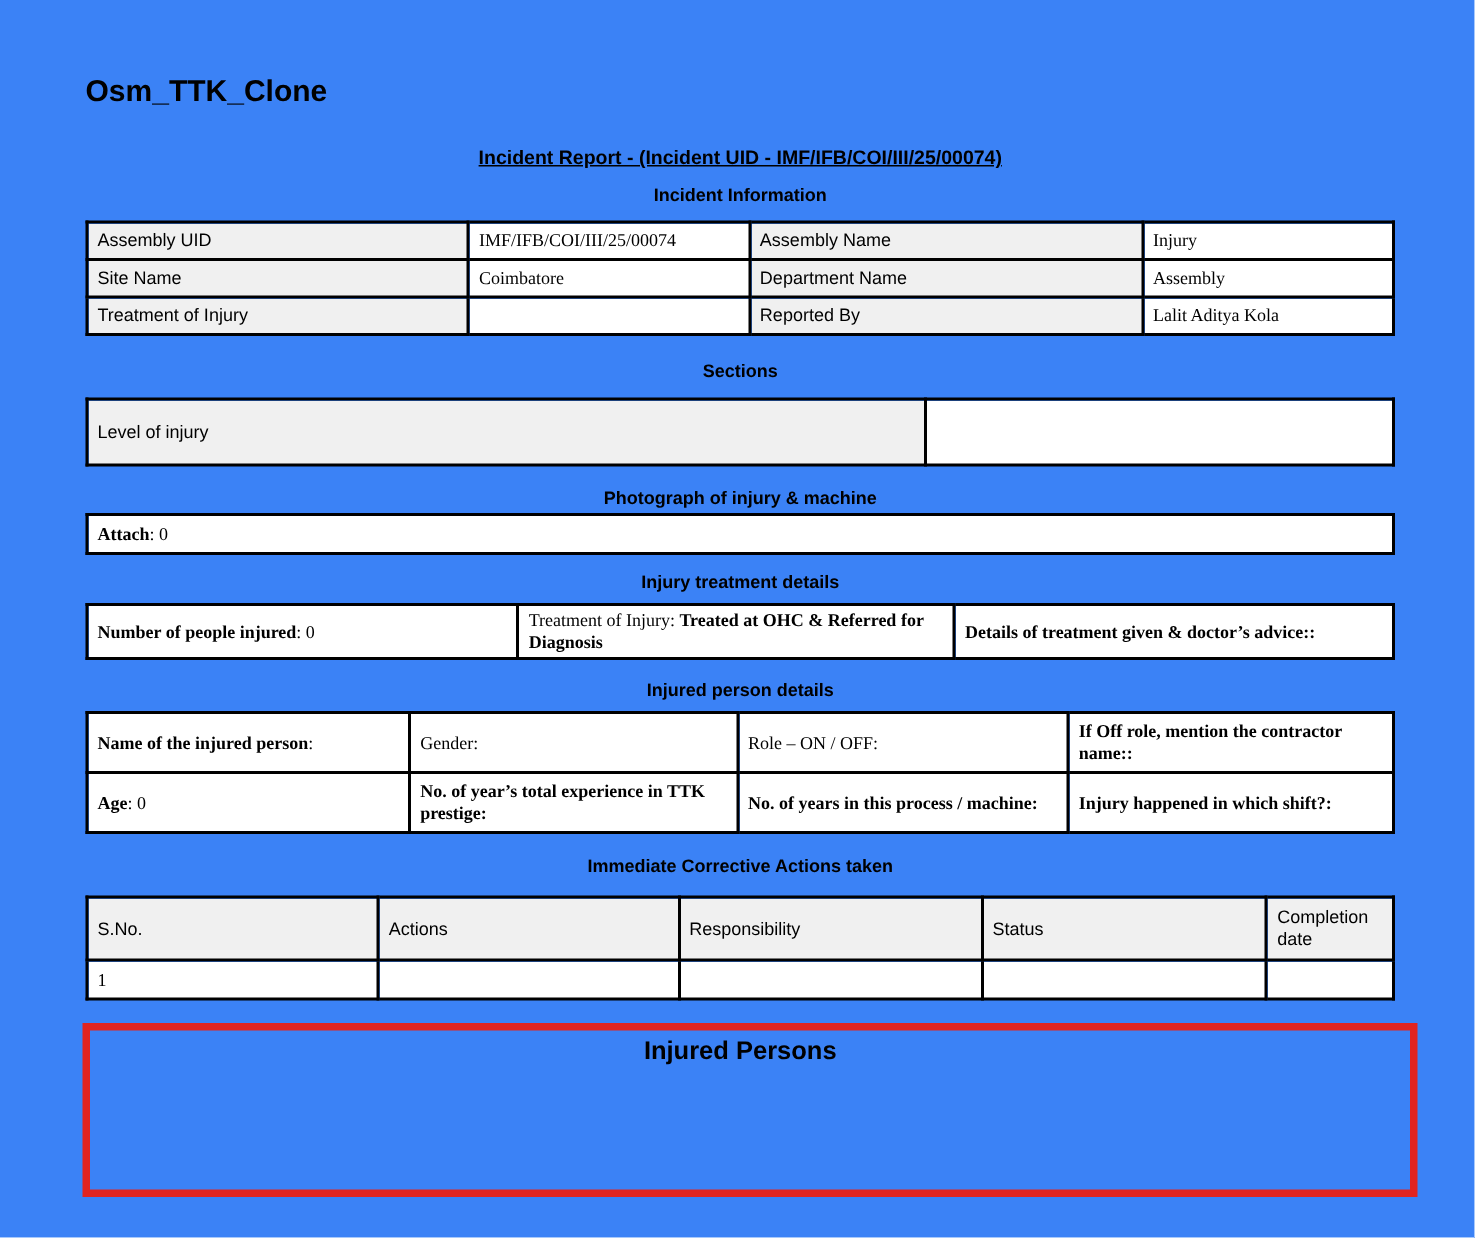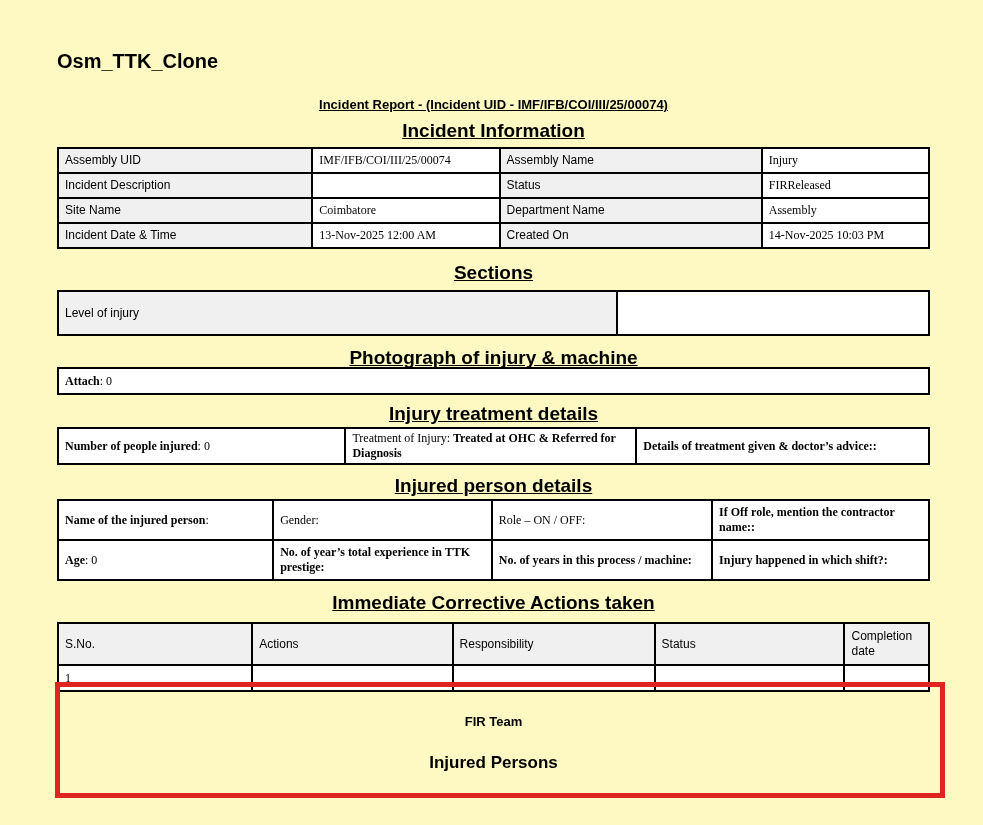--- a/index.html
+++ b/index.html
@@ -1,30 +1,30 @@
 <!DOCTYPE html>
 <html><head>
 <meta charset="utf-8">
 <style>
   html,body{margin:0;padding:0;background:#ffffff;}
   .page{
     position:relative;
     width:983px;height:825px;
-    background:#fef9c3;
+    background:#3b82f6;
     font-family:"Liberation Sans",sans-serif;
     color:#000;
     overflow:hidden;
   }
   .content{position:absolute;left:57px;top:0;width:873px;padding-top:50px;}
   .app-title{font-size:20px;font-weight:bold;line-height:22px;margin:0;}
   .report-heading{
     margin-top:25px;text-align:center;font-size:13px;font-weight:bold;
     text-decoration:underline;line-height:15px;
   }
-  .section-heading{text-align:center;font-size:19px;font-weight:bold;line-height:15px;text-decoration:underline;}
+  .section-heading{text-align:center;font-size:12px;font-weight:bold;line-height:15px;}
   .sh-info{margin-top:11px;}
   .sh-sections{margin-top:16px;}
   .sh-photo{margin-top:14px;}
   .sh-treatment{margin-top:11px;}
   .sh-person{margin-top:13px;}
   .sh-actions{margin-top:14px;}
   .fir-heading{margin-top:22px;text-align:center;font-size:13px;font-weight:bold;line-height:15px;}
   .injured-heading{margin-top:26px;text-align:center;font-size:17px;font-weight:bold;line-height:15px;}
 
   table.tbl{
@@ -74,36 +74,30 @@
           <col style="width:19.2%">
         </colgroup>
       <tbody>
         <tr>
           <td class="lbl">Assembly UID</td>
           <td class="val">IMF/IFB/COI/III/25/00074</td>
           <td class="lbl">Assembly Name</td>
           <td class="val">Injury</td>
         </tr>
         <tr>
-          <td class="lbl">Incident Description</td>
-          <td class="val"></td>
-          <td class="lbl">Status</td>
-          <td class="val">FIRReleased</td>
-        </tr>
-        <tr>
           <td class="lbl">Site Name</td>
           <td class="val">Coimbatore</td>
           <td class="lbl">Department Name</td>
           <td class="val">Assembly</td>
         </tr>
         <tr>
-          <td class="lbl">Incident Date &amp; Time</td>
-          <td class="val">13-Nov-2025 12:00 AM</td>
-          <td class="lbl">Created On</td>
-          <td class="val">14-Nov-2025 10:03 PM</td>
+          <td class="lbl">Treatment of Injury</td>
+          <td class="val"></td>
+          <td class="lbl">Reported By</td>
+          <td class="val">Lalit Aditya Kola</td>
         </tr>
       </tbody>
     </table>
 
     <div class="section-heading sh-sections">Sections</div>
 
     <table class="tbl level">
       <colgroup>
           <col style="width:64.2%">
           <col style="width:35.8%">
@@ -191,19 +185,18 @@
         <tr>
           <td class="val">1</td>
           <td class="val"></td>
           <td class="val"></td>
           <td class="val"></td>
           <td class="val"></td>
         </tr>
       </tbody>
     </table>
 
-    <div class="fir-heading">FIR Team</div>
     <div class="injured-heading">Injured Persons</div>
 
   </div>
 
   <div class="highlight-box"></div>
 </div>
 
 </body></html>

